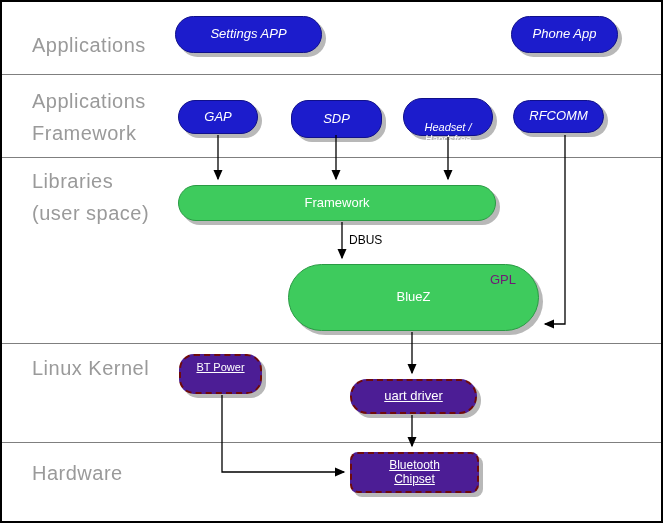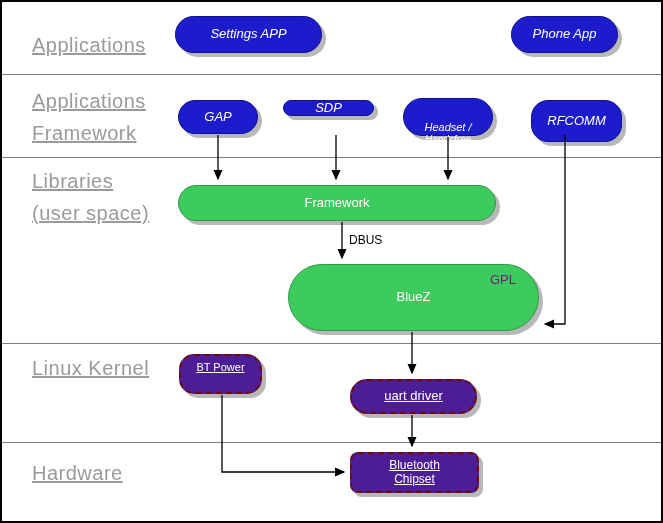--- a/index.html
+++ b/index.html
@@ -21,21 +21,20 @@
     right: 0;
     height: 1px;
     background: #7f7f7f;
   }
   .layer-label {
     position: absolute;
     color: #9a9a9a;
     font-size: 20px;
     letter-spacing: 0.5px;
     white-space: nowrap;
-    text-decoration: underline;
   }
   .node {
     position: absolute;
     display: flex;
     flex-direction: column;
     align-items: center;
     justify-content: center;
     color: #ffffff;
     text-align: center;
     box-shadow: 4px 4px 0 #b8b8b8;
@@ -107,30 +106,30 @@
   </div>
 
   <div class="node blue fs13" style="left:509px; top:14px; width:107px; height:37px; border-radius:19px">
     <span>Phone App</span>
   </div>
 
   <div class="node blue fs13" style="left:176px; top:98px; width:80px; height:34px; border-radius:17px">
     <span>GAP</span>
   </div>
 
-  <div class="node blue fs13" style="left:281px; top:98px; width:91px; height:16px; border-radius:17px">
+  <div class="node blue fs13" style="left:289px; top:98px; width:91px; height:38px; border-radius:17px">
     <span>SDP</span>
   </div>
 
   <div class="node blue" style="left:401px; top:96px; width:90px; height:38px; border-radius:19px">
     <span class="fs11">Headset /</span>
     <span class="fs10">Handsfree</span>
   </div>
 
-  <div class="node blue fs13" style="left:529px; top:98px; width:91px; height:42px; border-radius:17px">
+  <div class="node blue fs13" style="left:511px; top:98px; width:91px; height:33px; border-radius:17px">
     <span>RFCOMM</span>
   </div>
 
   <div class="node green fs13" style="left:176px; top:183px; width:318px; height:36px; border-radius:18px">
     <span>Framework</span>
   </div>
 
   <div class="node green fs13" style="left:286px; top:262px; width:251px; height:67px; border-radius:34px">
     <span>BlueZ</span>
     <span class="gpl-tag">GPL</span>

